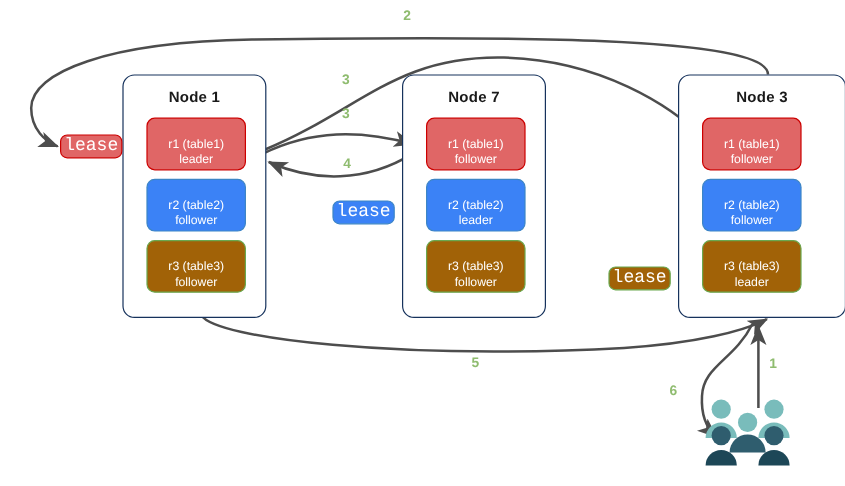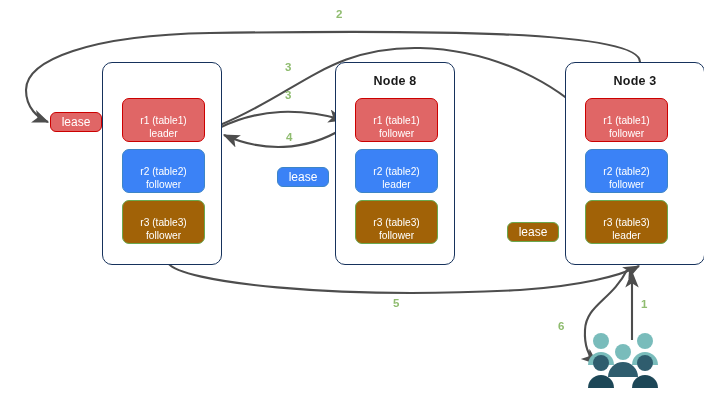--- a/index.html
+++ b/index.html
@@ -43,26 +43,27 @@
   .replica span{display:block;white-space:nowrap;}
   .rep-red  {background:#e06666;border:1.4px solid #cc0000;}
   .rep-blue {background:#3b82f6;border:1.4px solid #3d85c6;}
   .rep-green{background:#a16207;border:1.4px solid #6aa84f;}
 
   .lease{
     position:absolute;
     box-sizing:border-box;
     border-radius:6px;
     color:#ffffff;
-    font-size:12px;
+    font-size:15px;
     line-height:10px;
     display:flex;
     align-items:center;
     justify-content:center;
     z-index:4;
+    font-family:Liberation Mono, monospace;
   }
 
   .step-label{
     position:absolute;
     color:#8fbc6f;
     font-size:11.5px;
     font-weight:bold;
     z-index:5;
     user-select:none;
   }
@@ -90,39 +91,40 @@
     <path d="M 344,128 C 305,152 262,152 224,135" fill="none" stroke="#4d4d4d" stroke-width="2.1" marker-end="url(#ah)"></path>
 
     <path d="M 168,263 C 180,282 330,300 520,290 C 580,286 620,276 639,266" fill="none" stroke="#4d4d4d" stroke-width="2.1" marker-end="url(#ah)"></path>
 
     <path d="M 632,340 L 632,272" fill="none" stroke="#4d4d4d" stroke-width="2.1" marker-end="url(#ah)"></path>
 
     <path d="M 627,270 C 612,300 586,305 585,330 C 584,348 590,358 597,364" fill="none" stroke="#4d4d4d" stroke-width="2.1" marker-end="url(#ah)"></path>
   </svg>
 
   <div class="node-box" style="left:102px;top:62px;width:120px;height:203px;">
+    <div class="node-title" style="top:11px;">Node 1</div>
 
     <div class="replica rep-red" style="left:19px;top:35px;width:83px;height:44px;">
       <span>r1 (table1)</span>
       <span>leader</span>
     </div>
 
     <div class="replica rep-blue" style="left:19px;top:86px;width:83px;height:44px;">
       <span>r2 (table2)</span>
       <span>follower</span>
     </div>
 
     <div class="replica rep-green" style="left:19px;top:137px;width:83px;height:44px;">
       <span>r3 (table3)</span>
       <span>follower</span>
     </div>
   </div>
 
   <div class="node-box" style="left:335px;top:62px;width:120px;height:203px;">
-    <div class="node-title" style="top:11px;">Node 8</div>
+    <div class="node-title" style="top:11px;">Node 7</div>
 
     <div class="replica rep-red" style="left:19px;top:35px;width:83px;height:44px;">
       <span>r1 (table1)</span>
       <span>follower</span>
     </div>
 
     <div class="replica rep-blue" style="left:19px;top:86px;width:83px;height:44px;">
       <span>r2 (table2)</span>
       <span>leader</span>
     </div>

